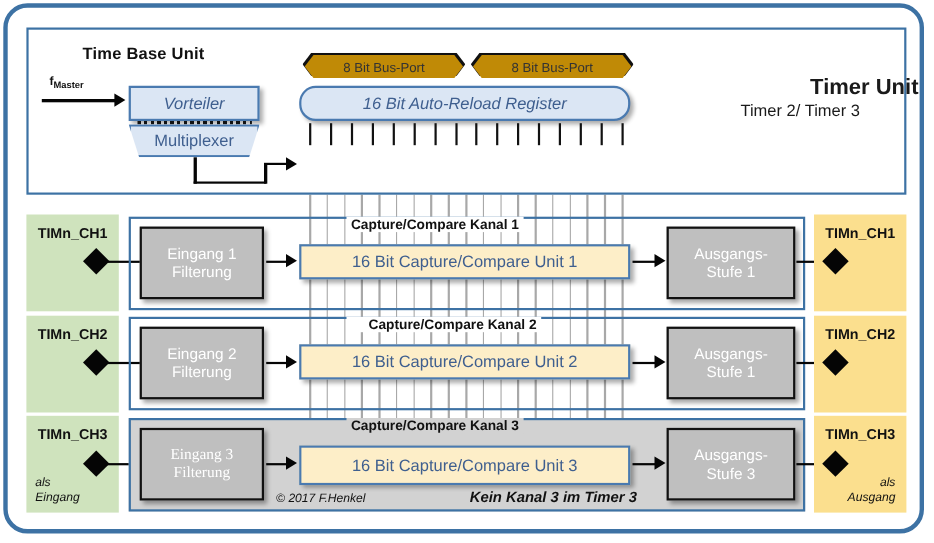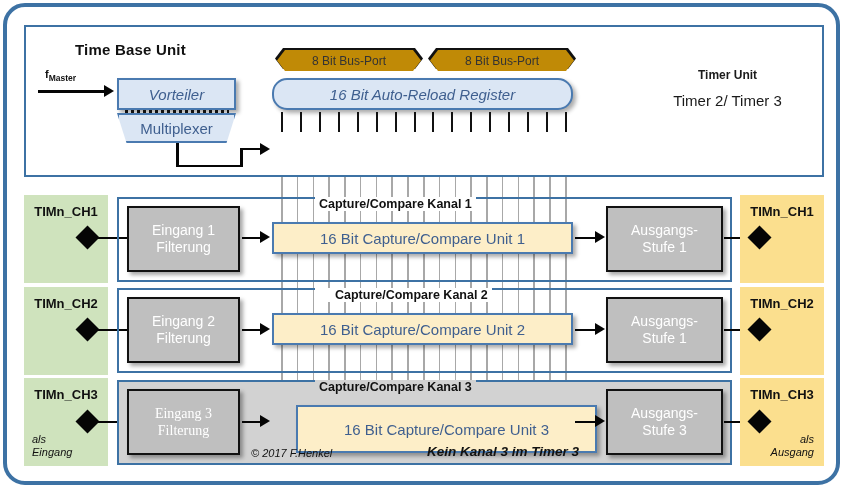--- a/index.html
+++ b/index.html
@@ -25,22 +25,22 @@
     position:absolute;left:24px;top:25px;width:800px;height:152px;
     border:2px solid #3d72a4;box-sizing:border-box;background:#fff;
   }
   .tbu-title{
     position:absolute;left:75px;top:41px;
     font-size:15px;font-weight:bold;color:#111;letter-spacing:.2px;
   }
 
   
   .timer-unit-title{
-    position:absolute;left:620px;top:68px;width:215px;text-align:center;
-    font-size:12px;font-weight:bold;color:#1a1a1a;
+    position:absolute;left:620px;top:68px;width:215px;text-align:right;
+    font-size:20px;font-weight:bold;color:#1a1a1a;
   }
   .timer-unit-sub{
     position:absolute;left:620px;top:92px;width:215px;text-align:center;
     font-size:15px;color:#1a1a1a;
   }
 
   
   .fmaster-label{
     position:absolute;left:45px;top:68px;
     font-size:11px;font-weight:bold;color:#111;
@@ -141,21 +141,21 @@
   
   .cc-box{
     position:absolute;box-sizing:border-box;
     background:#fdeec8;border:2px solid #4a7ab0;
     color:#3f5f8f;font-size:15px;
     display:flex;align-items:center;justify-content:center;
     box-shadow:3px 3px 4px rgba(0,0,0,.33);
   }
   .cc1{left:272px;top:222px;width:301px;height:32px;}
   .cc2{left:272px;top:313px;width:301px;height:32px;}
-  .cc3{left:272px;top:405px;width:301px;height:48px;margin-left:24px;}
+  .cc3{left:272px;top:405px;width:301px;height:36px;}
 
   
   .side-panel{position:absolute;box-sizing:border-box;}
   .pin-green{background:#cfe3bd;}
   .pin-yellow{background:#fbdf8e;}
   .p-l1{left:24px;top:195px;width:84px;height:88px;}
   .p-l2{left:24px;top:287px;width:84px;height:88px;}
   .p-l3{left:24px;top:378px;width:84px;height:88px;}
   .p-r1{left:740px;top:195px;width:84px;height:88px;}
   .p-r2{left:740px;top:287px;width:84px;height:88px;}

